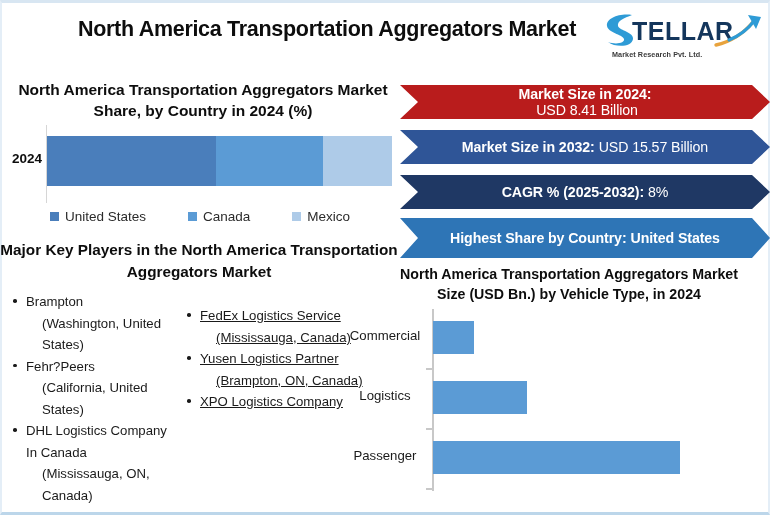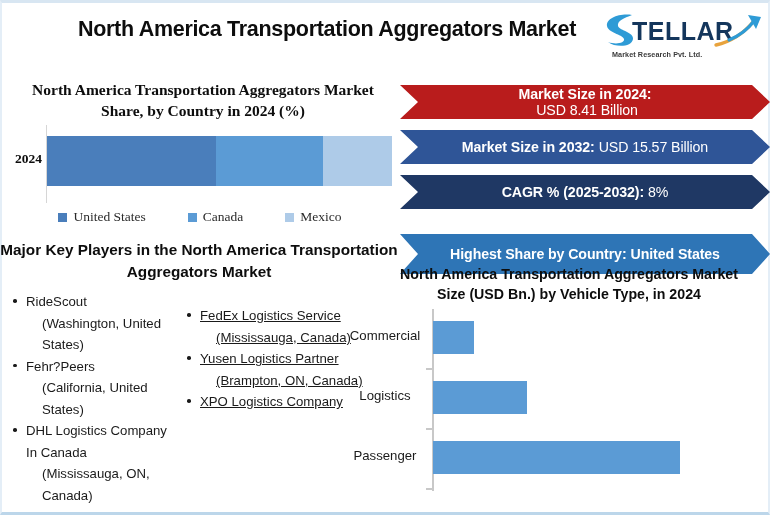--- a/index.html
+++ b/index.html
@@ -60,21 +60,21 @@
     color: #3a3a3a;
     font-weight: bold;
     letter-spacing: 0.1px;
     white-space: nowrap;
   }
 
   
   #share-chart {
     position: absolute;
     left: 0px; top: 70px;
-    width: 396px; height: 165px; font-family: Liberation Serif, serif;
+    width: 396px; height: 165px;
   }
   #share-title {
     position: absolute;
     left: 16px; top: 6px;
     width: 370px;
     text-align: center;
     font-size: 15.5px;
     font-weight: bold;
     color: #0d0d0d;
     line-height: 21px;
@@ -317,34 +317,34 @@
         <span class="b-value">USD 8.41 Billion</span>
       </div>
       <div class="banner" id="banner-1" style="background: rgb(47, 85, 151);">
         <span class="b-label">Market Size in 2032:</span>
         <span class="b-value">USD 15.57 Billion</span>
       </div>
       <div class="banner" id="banner-2" style="background: rgb(31, 56, 100);">
         <span class="b-label">CAGR % (2025-2032):</span>
         <span class="b-value">8%</span>
       </div>
-      <div class="banner b-all-bold" id="banner-3" style="background: rgb(46, 117, 182); margin-top: 16px;">
+      <div class="banner b-all-bold" id="banner-3" style="background: rgb(46, 117, 182);">
         <span class="b-label">Highest Share by Country:</span>
         <span class="b-value">United States</span>
       </div>
     </div>
 
   <div id="players">
     <div id="players-title">
       <span>Major Key Players in the North America Transportation</span>
       <span class="pt-line2">Aggregators Market</span>
     </div>
     <div id="players-cols">
       <div class="players-col" id="players-col-0">
-          <div class="player-item"><span class="dot"></span><span class="player-name">RideScout</span><span class="player-loc">(Washington, United States)</span></div>
+          <div class="player-item"><span class="dot"></span><span class="player-name">Brampton</span><span class="player-loc">(Washington, United States)</span></div>
           <div class="player-item"><span class="dot"></span><span class="player-name">Fehr?Peers</span><span class="player-loc">(California, United States)</span></div>
           <div class="player-item"><span class="dot"></span><span class="player-name">DHL Logistics Company In Canada</span><span class="player-loc">(Mississauga, ON, Canada)</span></div>
         </div>
       <div class="players-col" id="players-col-1">
           <div class="player-item"><span class="dot"></span><span class="player-name">FedEx Logistics Service</span><span class="player-loc">(Mississauga, Canada)</span></div>
           <div class="player-item"><span class="dot"></span><span class="player-name">Yusen Logistics Partner</span><span class="player-loc">(Brampton, ON, Canada)</span></div>
           <div class="player-item"><span class="dot"></span><span class="player-name">XPO Logistics Company</span></div>
         </div>
     </div>
   </div>

